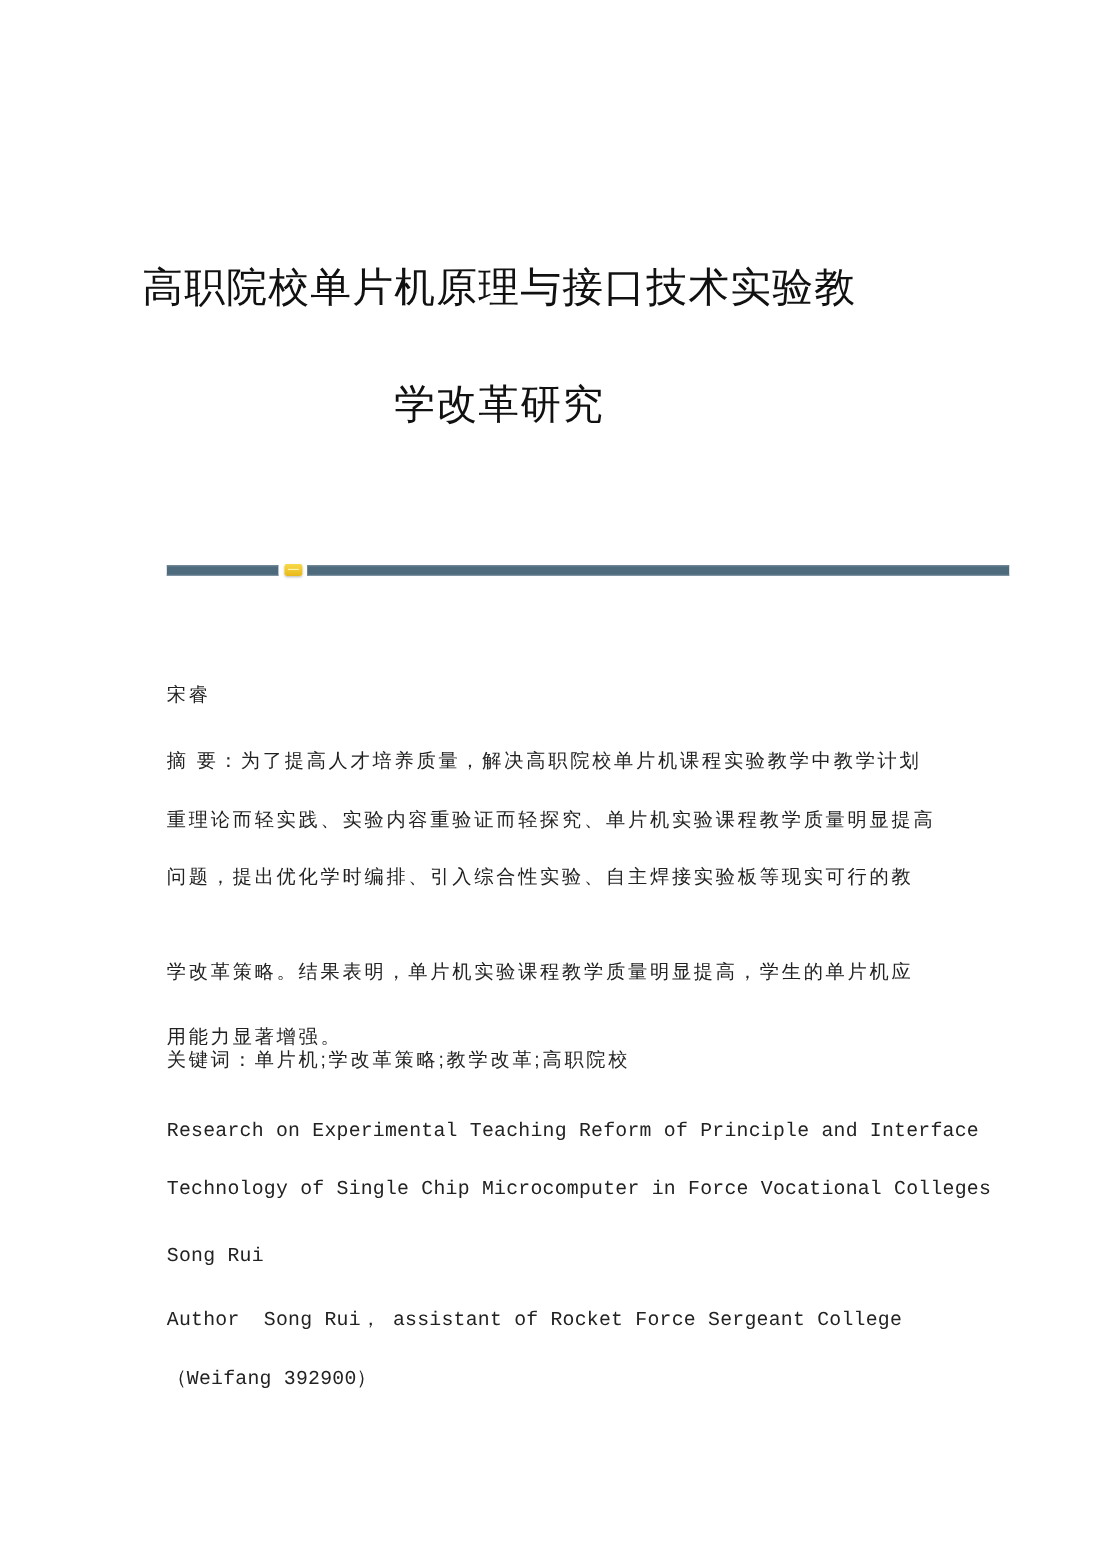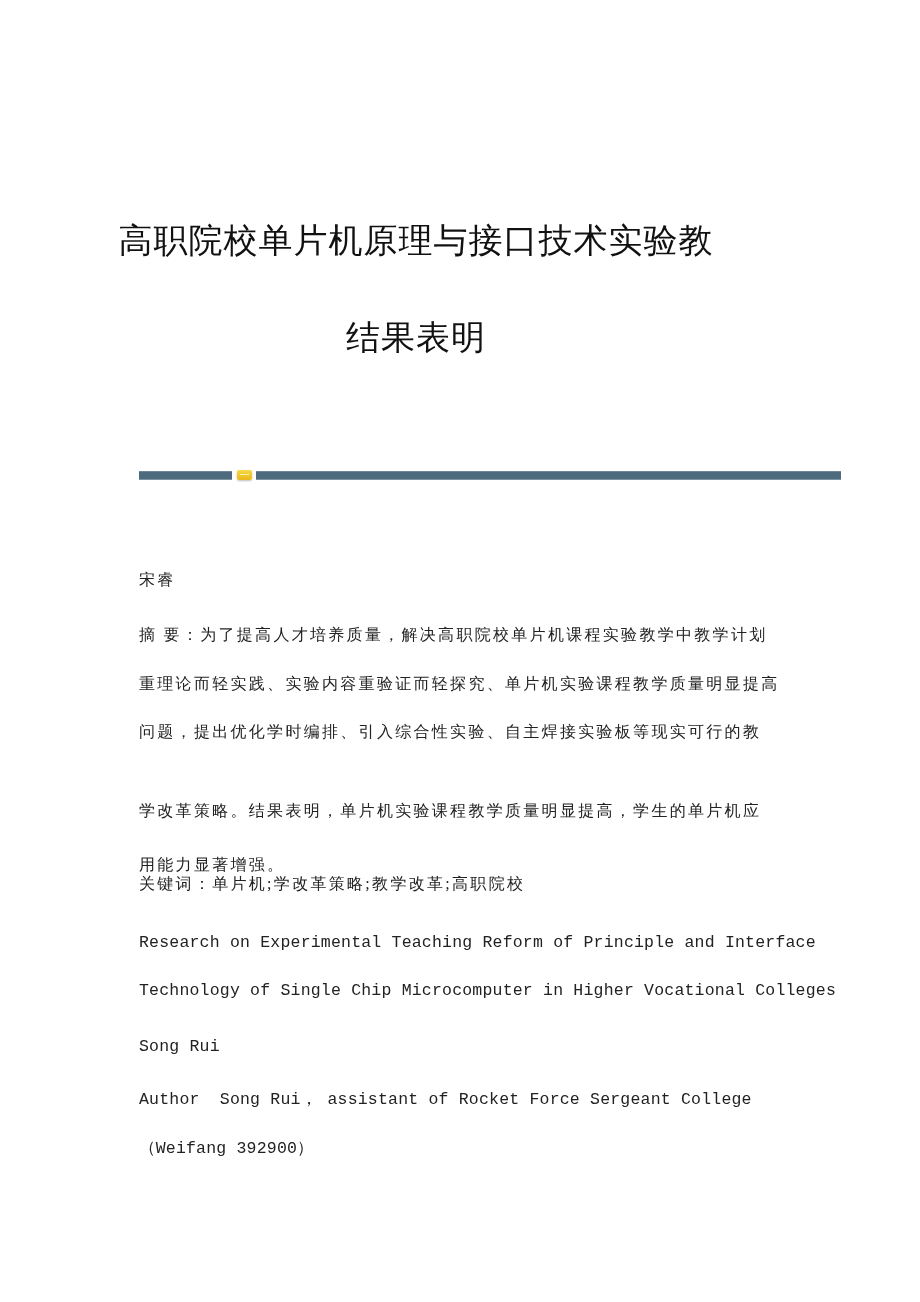--- a/index.html
+++ b/index.html
@@ -69,36 +69,36 @@
 
     .text-line {
       position: absolute;
       left: 139px;
       font-size: 16px;
       line-height: 20px;
       white-space: nowrap;
       color: #222222;
     }
     .cjk {
-      font-family: Liberation Serif, serif;
+      font-family: Liberation Sans, sans-serif;
       letter-spacing: 2.3px;
     }
     .latin {
       font-family: Liberation Mono, monospace;
       font-size: 16.5px;
       letter-spacing: 0.2px;
     }
   </style>
 </head>
 <body>
 
 <div>
 
   <div id="title-1" class="title-line">高职院校单片机原理与接口技术实验教</div>
-  <div id="title-2" class="title-line">结果表明</div>
+  <div id="title-2" class="title-line">学改革研究</div>
 
   <div class="divider">
     <div class="seg left"></div>
     <div class="gold"></div>
     <div class="seg right"></div>
   </div>
 
   <div class="text-line cjk" style="top:570px;">宋睿</div>
 
   <div>
@@ -106,20 +106,20 @@
     <div class="text-line cjk" style="top:674px;">重理论而轻实践、实验内容重验证而轻探究、单片机实验课程教学质量明显提高</div>
     <div class="text-line cjk" style="top:722px;">问题，提出优化学时编排、引入综合性实验、自主焊接实验板等现实可行的教</div>
     <div class="text-line cjk" style="top:771px;margin-top:30px;">学改革策略。结果表明，单片机实验课程教学质量明显提高，学生的单片机应</div>
     <div class="text-line cjk" style="top:819px;margin-top:36px;">用能力显著增强。</div>
   </div>
 
   <div class="text-line cjk" style="top:874px;">关键词：单片机;学改革策略;教学改革;高职院校</div>
 
   <div>
     <div class="text-line latin" style="top:933px;">Research on Experimental Teaching Reform of Principle and Interface</div>
-    <div class="text-line latin" style="top:981px;">Technology of Single Chip Microcomputer in Higher Vocational Colleges</div>
+    <div class="text-line latin" style="top:981px;">Technology of Single Chip Microcomputer in Force Vocational Colleges</div>
   </div>
 
   <div class="text-line latin" style="top:1037px;">Song Rui</div>
   <div class="text-line latin" style="top:1090px; white-space:pre;">Author  Song Rui， assistant of Rocket Force Sergeant College</div>
   <div class="text-line latin" style="top:1139px;">（Weifang 392900）</div>
 
 </div>
 
 </body></html>

